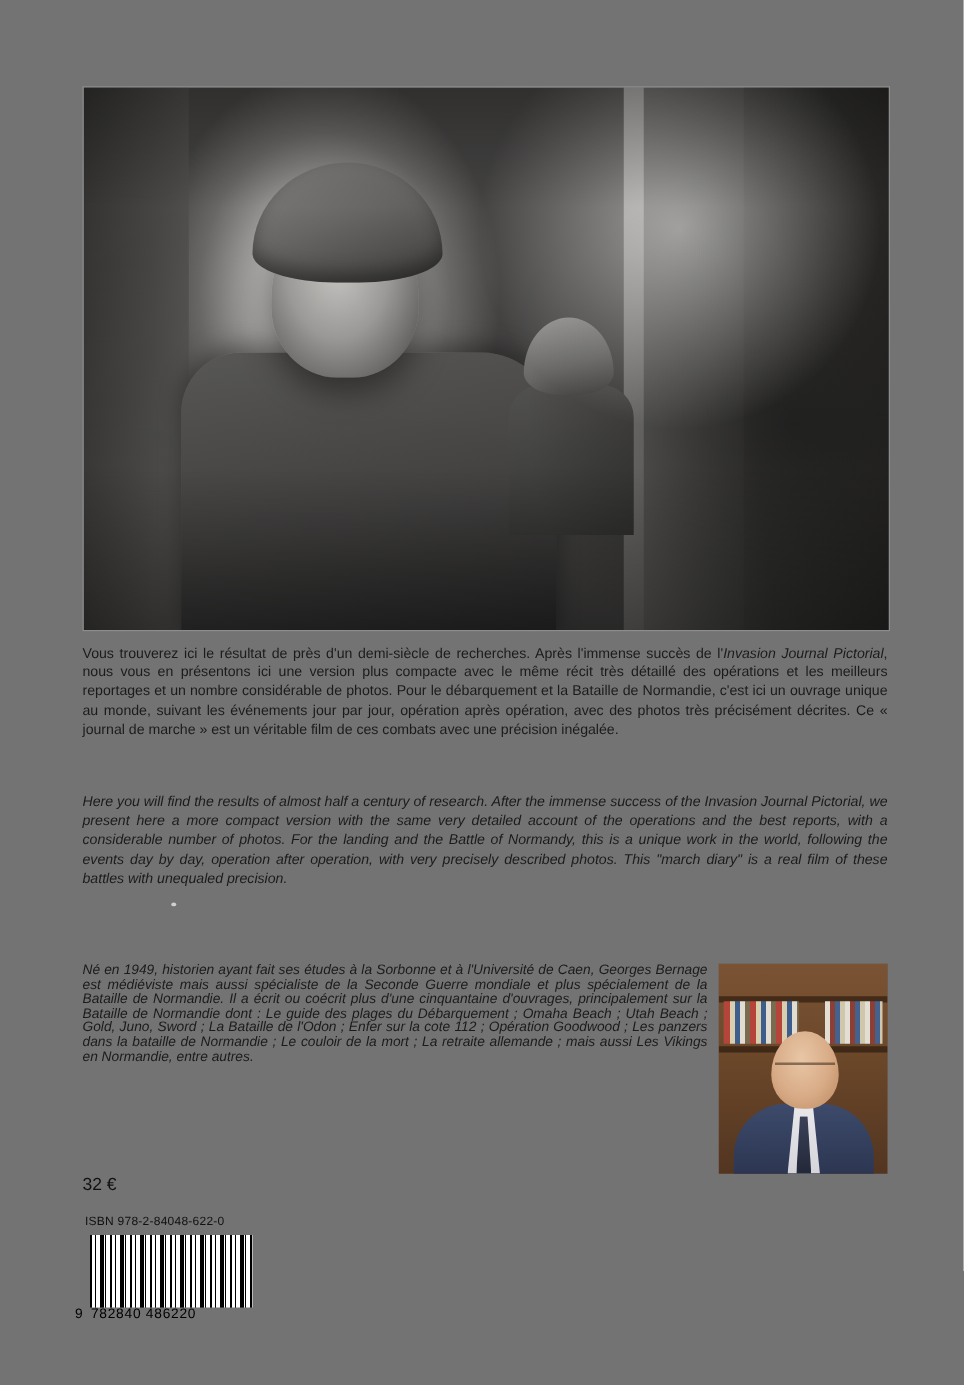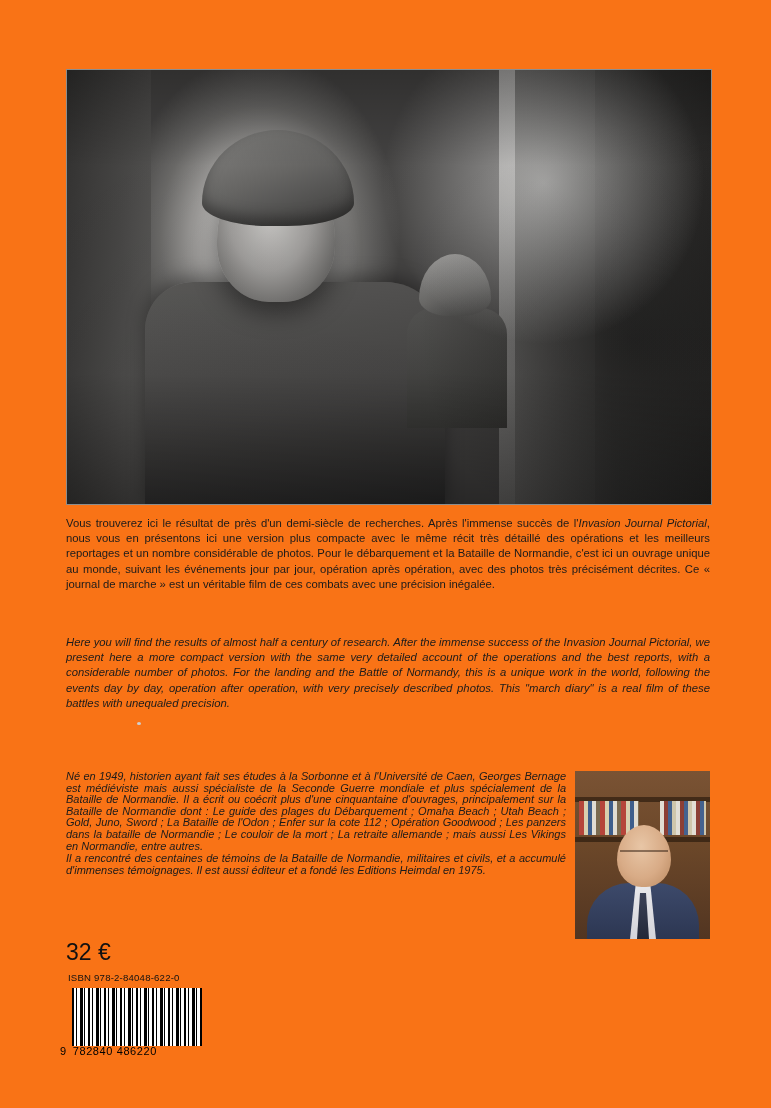--- a/index.html
+++ b/index.html
@@ -14,21 +14,21 @@
     font-family: "Liberation Sans", sans-serif;
     color: #111111;
     overflow: hidden;
   }
 
   .page {
     position: absolute;
     left: 0; top: 0;
     width: 771px;
     height: 1108px;
-    background: #f97316;
+    background: #737373;
   }
 
   
   .cover-photo {
     position: absolute;
     left: 66px;
     top: 69px;
     width: 644px;
     height: 434px;
     border: 1px solid #8d8d8d;
@@ -223,21 +223,21 @@
     width: 12px; height: 46px;
     background: linear-gradient(180deg, #3b4258 0%, #232838 100%);
     clip-path: polygon(25% 0, 75% 0, 100% 100%, 0 100%);
   }
 
   
   .price {
     position: absolute;
     left: 66px;
     top: 939px;
-    font-size: 23px;
+    font-size: 14px;
     color: #111;
   }
   .isbn {
     position: absolute;
     left: 68px;
     top: 972px;
     font-size: 9.6px;
     letter-spacing: 0.2px;
     color: #111;
   }
@@ -295,21 +295,20 @@
   <div class="text-block" id="blurb-fr">
     <span>Vous trouverez ici le résultat de près d'un demi-siècle de recherches. Après l'immense succès de l'</span><i>Invasion Journal Pictorial</i><span>, nous vous en présentons ici une version plus compacte avec le même récit très détaillé des opérations et les meilleurs reportages et un nombre considérable de photos. Pour le débarquement et la Bataille de Normandie, c'est ici un ouvrage unique au monde, suivant les événements jour par jour, opération après opération, avec des photos très précisément décrites. Ce « journal de marche » est un véritable film de ces combats avec une précision inégalée.</span>
   </div>
 
   <div class="text-block" id="blurb-en">Here you will find the results of almost half a century of research. After the immense success of the Invasion Journal Pictorial, we present here a more compact version with the same very detailed account of the operations and the best reports, with a considerable number of photos. For the landing and the Battle of Normandy, this is a unique work in the world, following the events day by day, operation after operation, with very precisely described photos. This "march diary" is a real film of these battles with unequaled precision.</div>
 
   <div class="speck"></div>
 
   <div class="bio">
     <p>Né en 1949, historien ayant fait ses études à la Sorbonne et à l'Université de Caen, Georges Bernage est médiéviste mais aussi spécialiste de la Seconde Guerre mondiale et plus spécialement de la Bataille de Normandie. Il a écrit ou coécrit plus d'une cinquantaine d'ouvrages, principalement sur la Bataille de Normandie dont : Le guide des plages du Débarquement ; Omaha Beach ; Utah Beach ; Gold, Juno, Sword ; La Bataille de l'Odon ; Enfer sur la cote 112 ; Opération Goodwood ; Les panzers dans la bataille de Normandie ; Le couloir de la mort ; La retraite allemande ; mais aussi Les Vikings en Normandie, entre autres.</p>
-    <p>Il a rencontré des centaines de témoins de la Bataille de Normandie, militaires et civils, et a accumulé d'immenses témoignages. Il est aussi éditeur et a fondé les Editions Heimdal en 1975.</p>
   </div>
 
   <div class="portrait">
     <div class="portrait-bg"></div>
     <div class="shelf s1"></div>
     <div class="books"></div>
     <div class="books2"></div>
     <div class="shelf s2"></div>
     <div class="p-shoulders"></div>
     <div class="p-shirt"></div>

